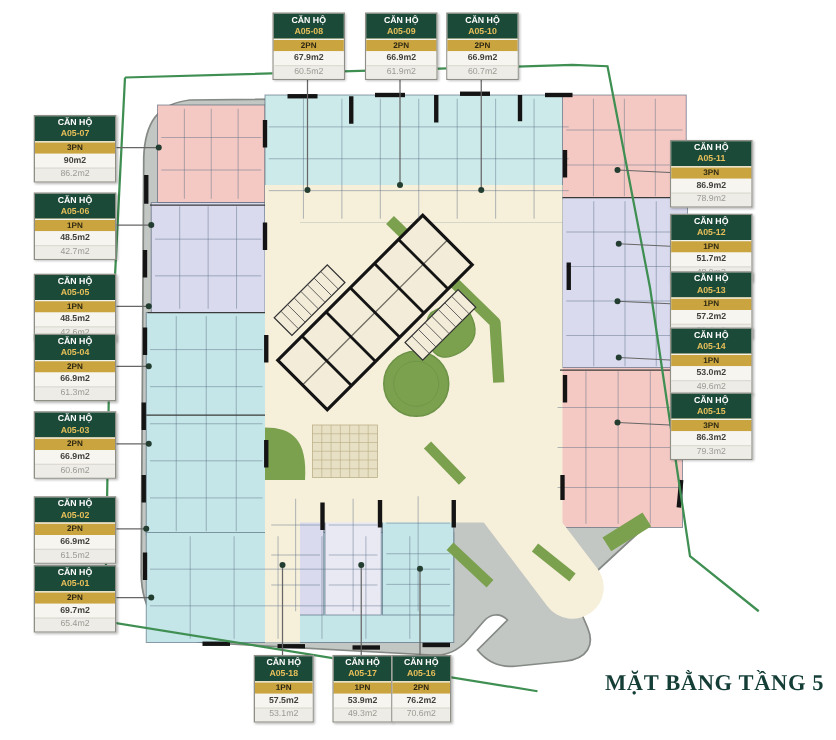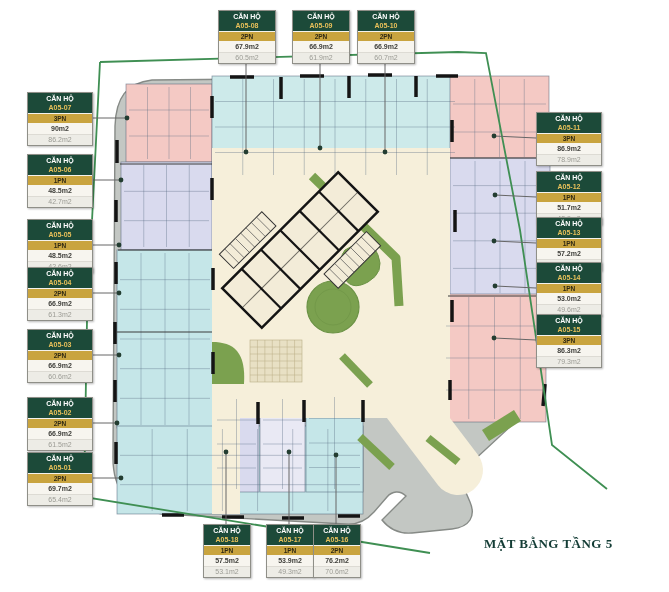--- a/index.html
+++ b/index.html
@@ -8,21 +8,21 @@
   #plan-svg{position:absolute;left:0;top:0;}
   
   .unit-label{position:absolute;border:1px solid #8f8f88;background:#f4f2ec;text-align:center;
               box-shadow:1px 1px 2px rgba(0,0,0,.28);z-index:5;}
   .ul-head{background:#1c4a39;color:#ffffff;font-size:7px;font-weight:bold;line-height:9px;padding:1px 0 1px 0;}
   .ul-id{color:#e8c05a;font-size:7px;font-weight:bold;line-height:9px;}
   .ul-br{background:#c9a43f;color:#2e2813;font-size:6.5px;font-weight:bold;line-height:9px;border-top:1px solid #f4f2ec;}
   .ul-a1{font-size:7px;font-weight:bold;color:#40403c;line-height:11px;background:#f7f5ef;}
   .ul-a2{font-size:7px;color:#9b9b94;line-height:10px;background:#edece6;border-top:1px solid #dddbd4;}
   #plan-title{position:absolute;left:484px;top:536px;width:182px;z-index:6;
-              font-family:"Liberation Serif",serif;font-weight:bold;font-size:13px;
+              font-family:"Liberation Serif",serif;font-weight:bold;font-size:18px;
               color:#143d36;letter-spacing:.5px;white-space:nowrap;}
 </style>
 </head>
 <body>
 
 <div id="stage">
 
   <svg id="plan-svg" width="669" height="592" viewBox="0 0 669 592">
 
     <path id="base" d="M152,80 C126,83 116,98 115,126 L113,455 C112,490 128,508 162,514

